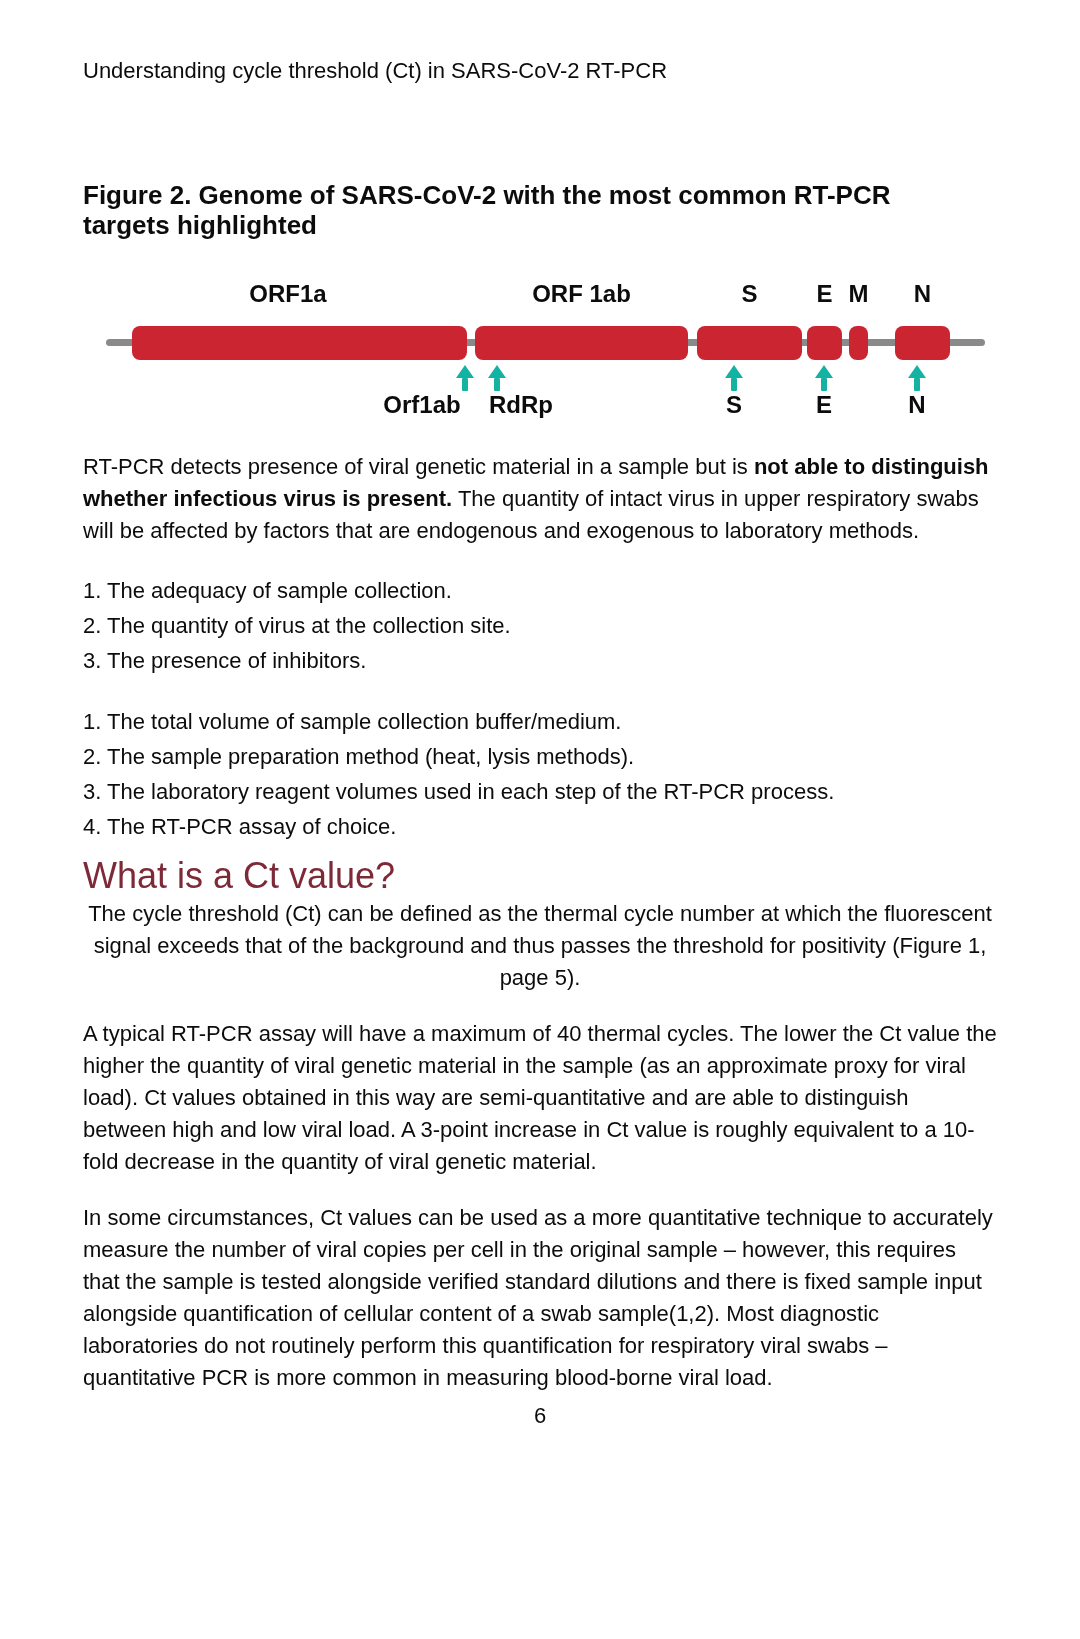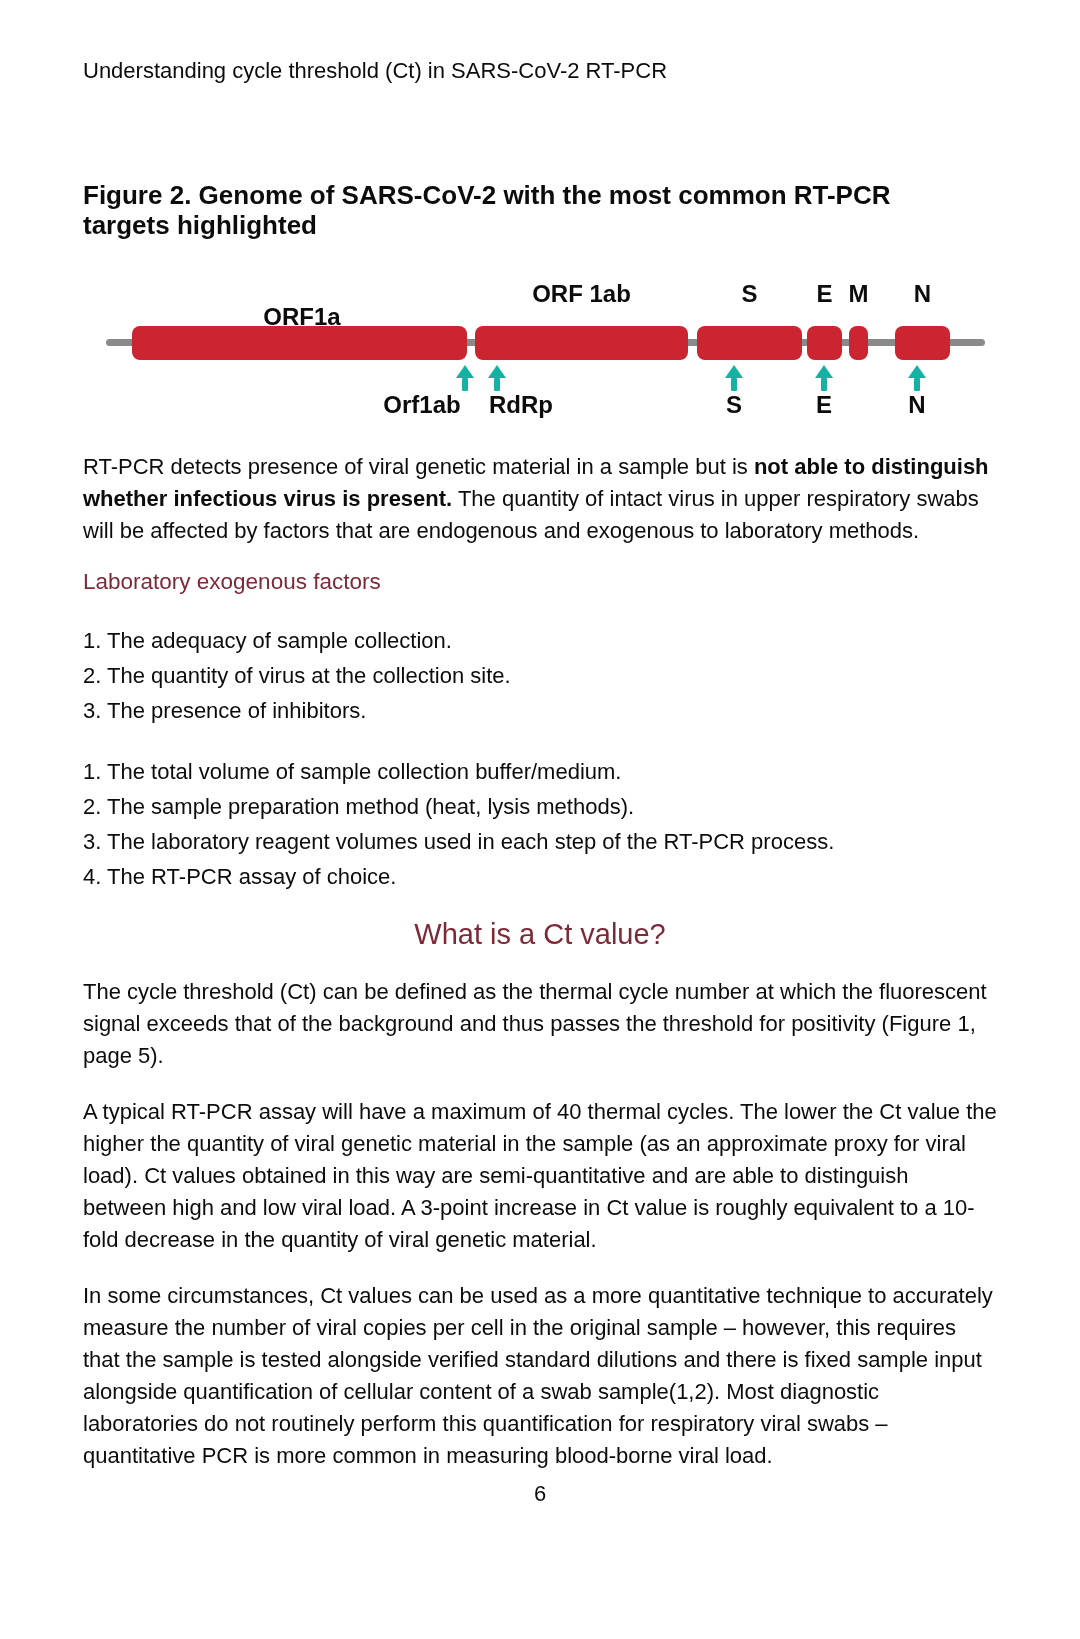--- a/index.html
+++ b/index.html
@@ -41,39 +41,39 @@
     font-size: 24px; font-weight: bold; white-space: nowrap; line-height: 28px;
   }
 
   
   .para { font-size: 22px; line-height: 32px; margin: 0; max-width: 916px; }
   .intro { margin-top: 28px; }
   .subhead { margin-top: 20px; font-size: 22.5px; line-height: 30px; color: #7e2937; }
   .subhead.second { margin-top: 14px; }
   .list { margin-top: 26px; }
   .list .li { font-size: 22px; line-height: 35px; }
-  .h1 { margin: 20px 0 0 0; font-size: 29px; line-height: 40px; font-weight: 400; color: #7e2937; text-align: center; }
+  .h1 { margin: 12px 0 0 0; font-size: 36px; line-height: 40px; font-weight: 400; color: #7e2937; }
   .ct-paras .para { margin-top: 24px; }
-  .ct-paras .para:first-child { margin-top: 22px; }
+  .ct-paras .para:first-child { margin-top: 2px; text-align: center; }
   .page-number { margin-top: 8px; text-align: center; font-size: 22px; line-height: 27px; }
 </style>
 </head>
 <body>
 
 <div class="page">
 
   <div class="running-header">Understanding cycle threshold (Ct) in SARS-CoV-2 RT-PCR</div>
 
   <div class="figure-title">Figure 2. Genome of SARS-CoV-2 with the most common RT-PCR targets highlighted</div>
 
   <div class="diagram" id="diagram">
     <div class="backbone" id="backbone" style="left: 23px; width: 879px; background: rgb(138, 138, 138);"></div>
     <div id="segments">
         <div class="seg" style="left: 49px; width: 335px; background: rgb(203, 37, 49);"></div>
-        <div class="seg-label" style="left: 219px; margin-top: 23px;">ORF1a</div>
+        <div class="seg-label" style="left: 205px;">ORF1a</div>
         <div class="seg" style="left: 392px; width: 213px; background: rgb(203, 37, 49);"></div>
         <div class="seg-label" style="left: 498.5px;">ORF 1ab</div>
         <div class="seg" style="left: 614px; width: 105px; background: rgb(203, 37, 49);"></div>
         <div class="seg-label" style="left: 666.5px;">S</div>
         <div class="seg" style="left: 724px; width: 35px; background: rgb(203, 37, 49);"></div>
         <div class="seg-label" style="left: 741.5px;">E</div>
         <div class="seg" style="left: 766px; width: 19px; background: rgb(203, 37, 49);"></div>
         <div class="seg-label" style="left: 775.5px;">M</div>
         <div class="seg" style="left: 812px; width: 55px; background: rgb(203, 37, 49);"></div>
         <div class="seg-label" style="left: 839.5px;">N</div>
@@ -102,21 +102,20 @@
         <div class="target" style="left: 834px;">
           <div class="arrow-head" style="border-bottom-color: rgb(20, 178, 162);"></div>
           <div class="arrow-stem" style="background: rgb(20, 178, 162);"></div>
         </div>
         <div class="target-label" style="left: 834px;">N</div>
       </div>
   </div>
 
   <p class="para intro"><span>RT-PCR detects presence of viral genetic material in a sample but is </span><b>not able to distinguish whether infectious virus is present.</b><span> The quantity of intact virus in upper respiratory swabs will be affected by factors that are endogenous and exogenous to laboratory methods.</span></p>
 
-  <div class="subhead">Laboratory exogenous factors</div>
   <div class="list">
       <div class="li">1. The adequacy of sample collection.</div>
       <div class="li">2. The quantity of virus at the collection site.</div>
       <div class="li">3. The presence of inhibitors.</div>
     </div>
 
   <div class="list">
       <div class="li">1. The total volume of sample collection buffer/medium.</div>
       <div class="li">2. The sample preparation method (heat, lysis methods).</div>
       <div class="li">3. The laboratory reagent volumes used in each step of the RT-PCR process.</div>

